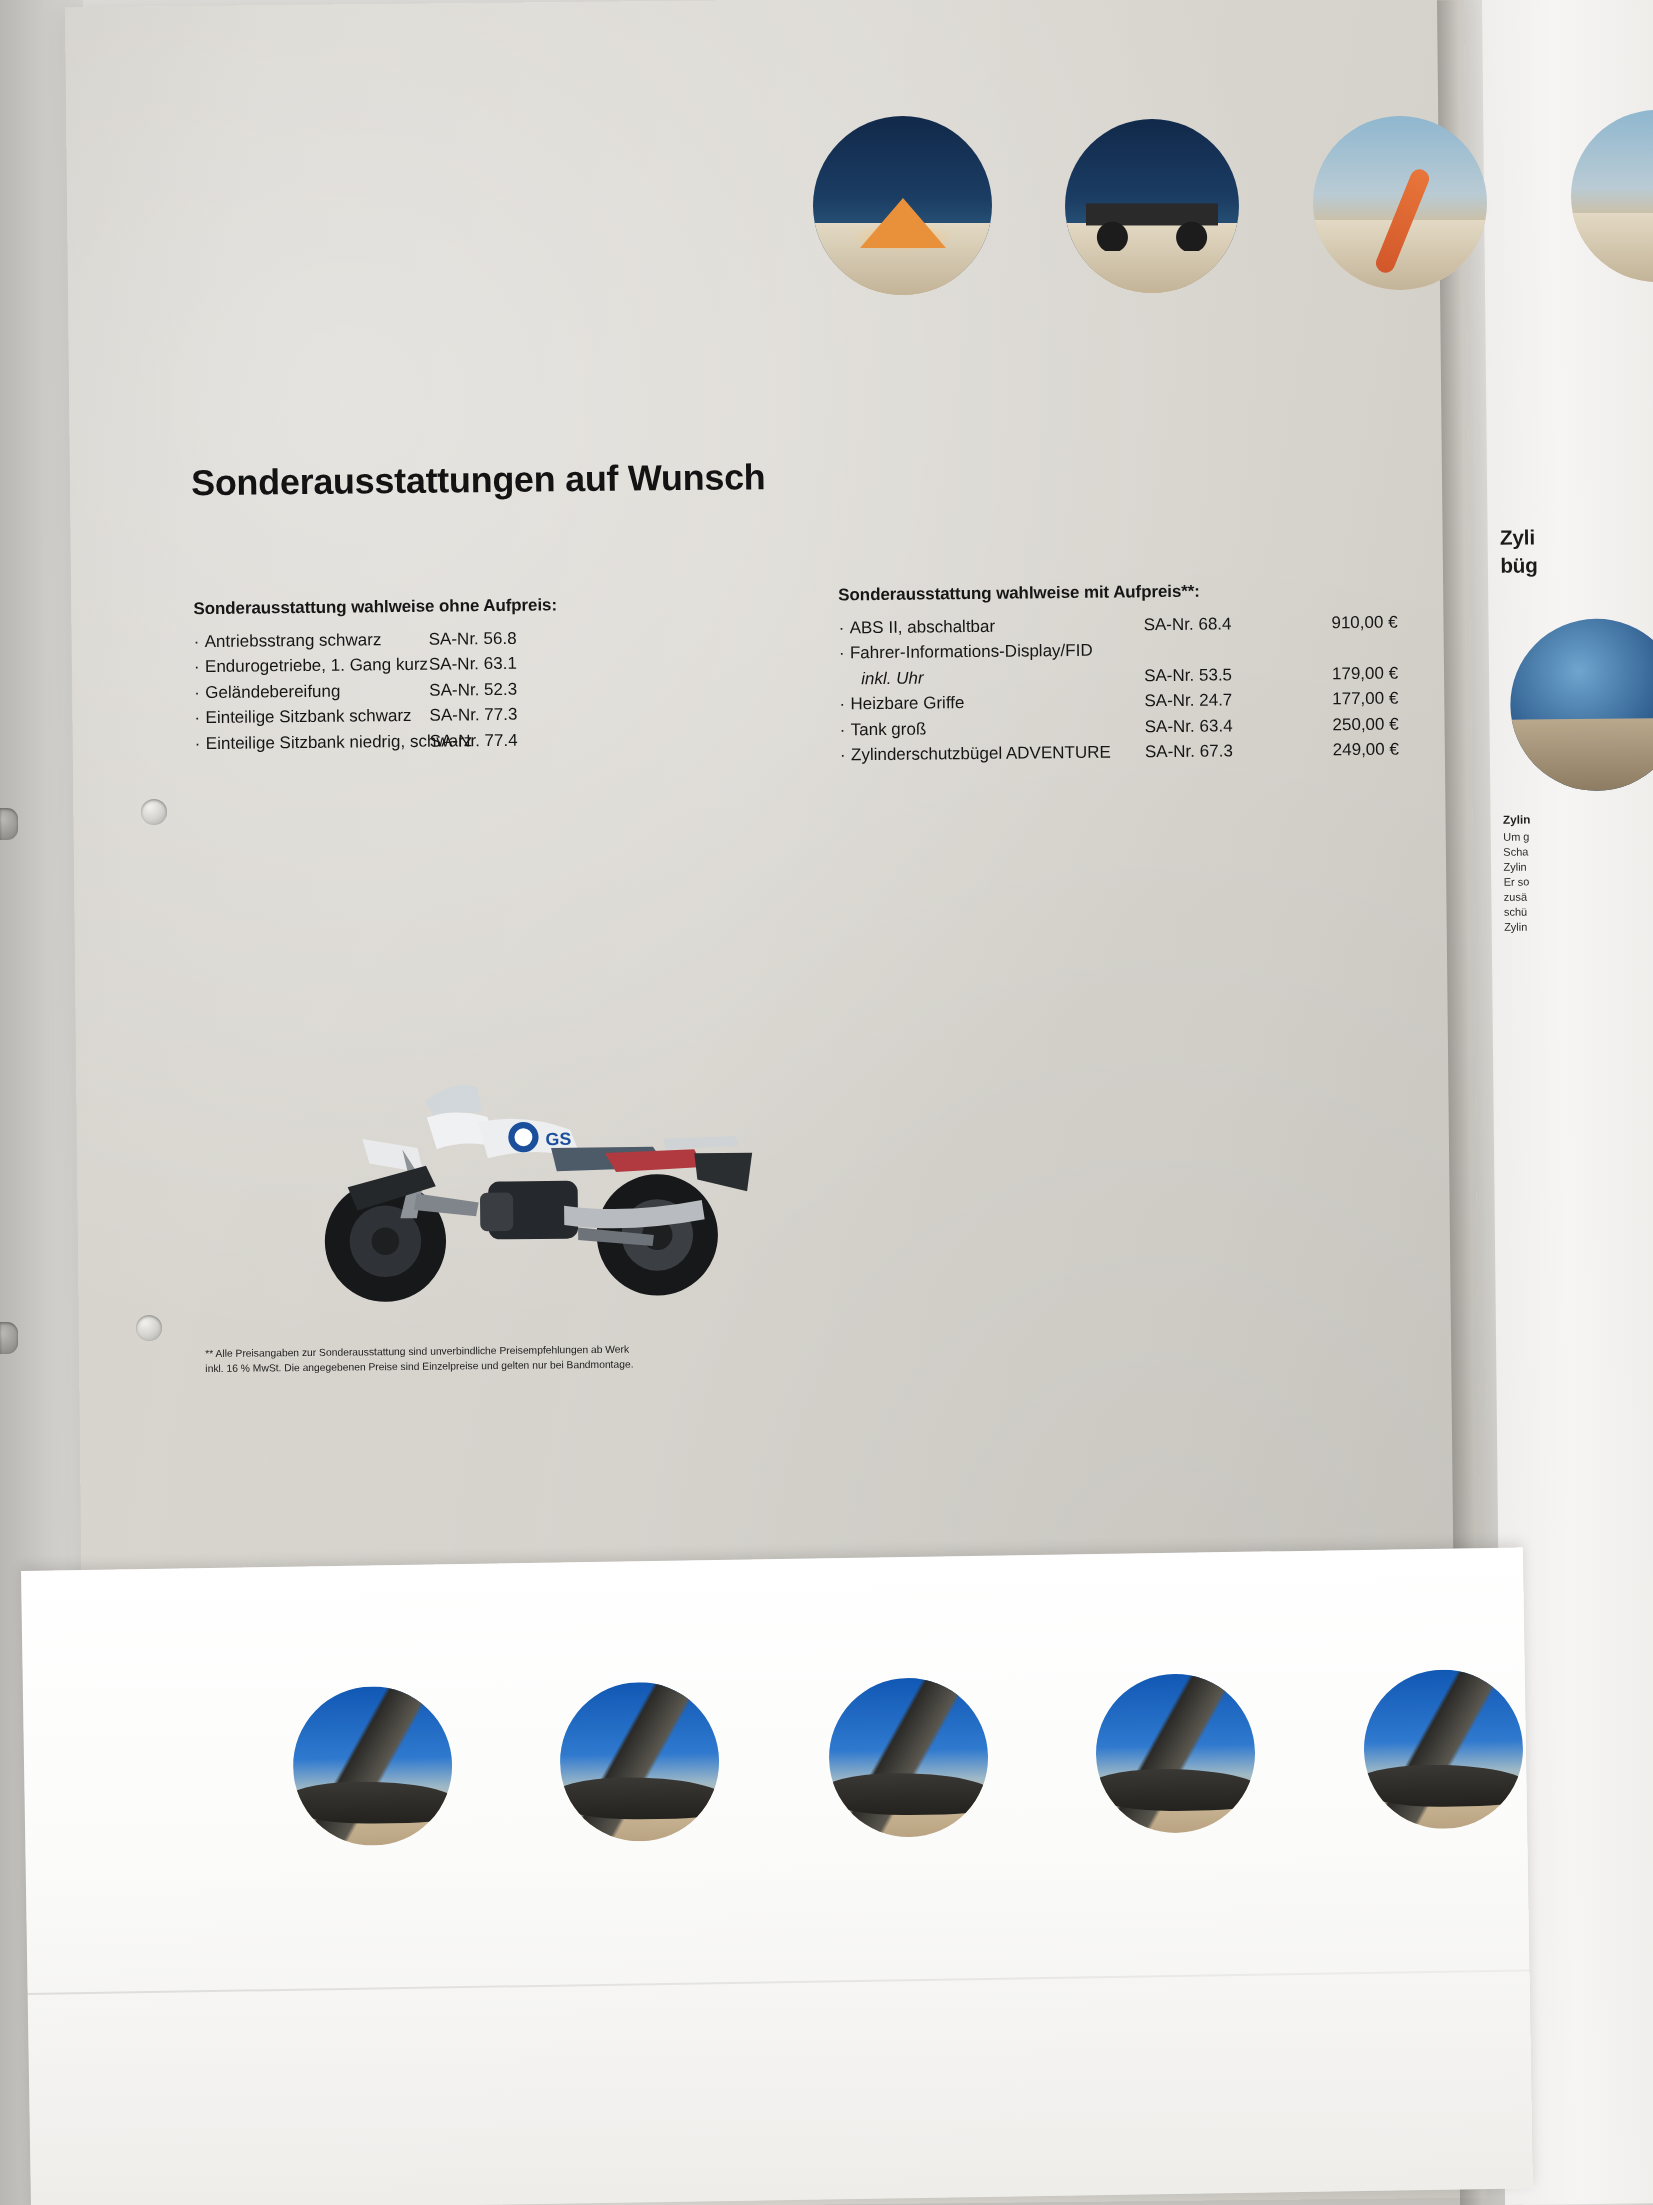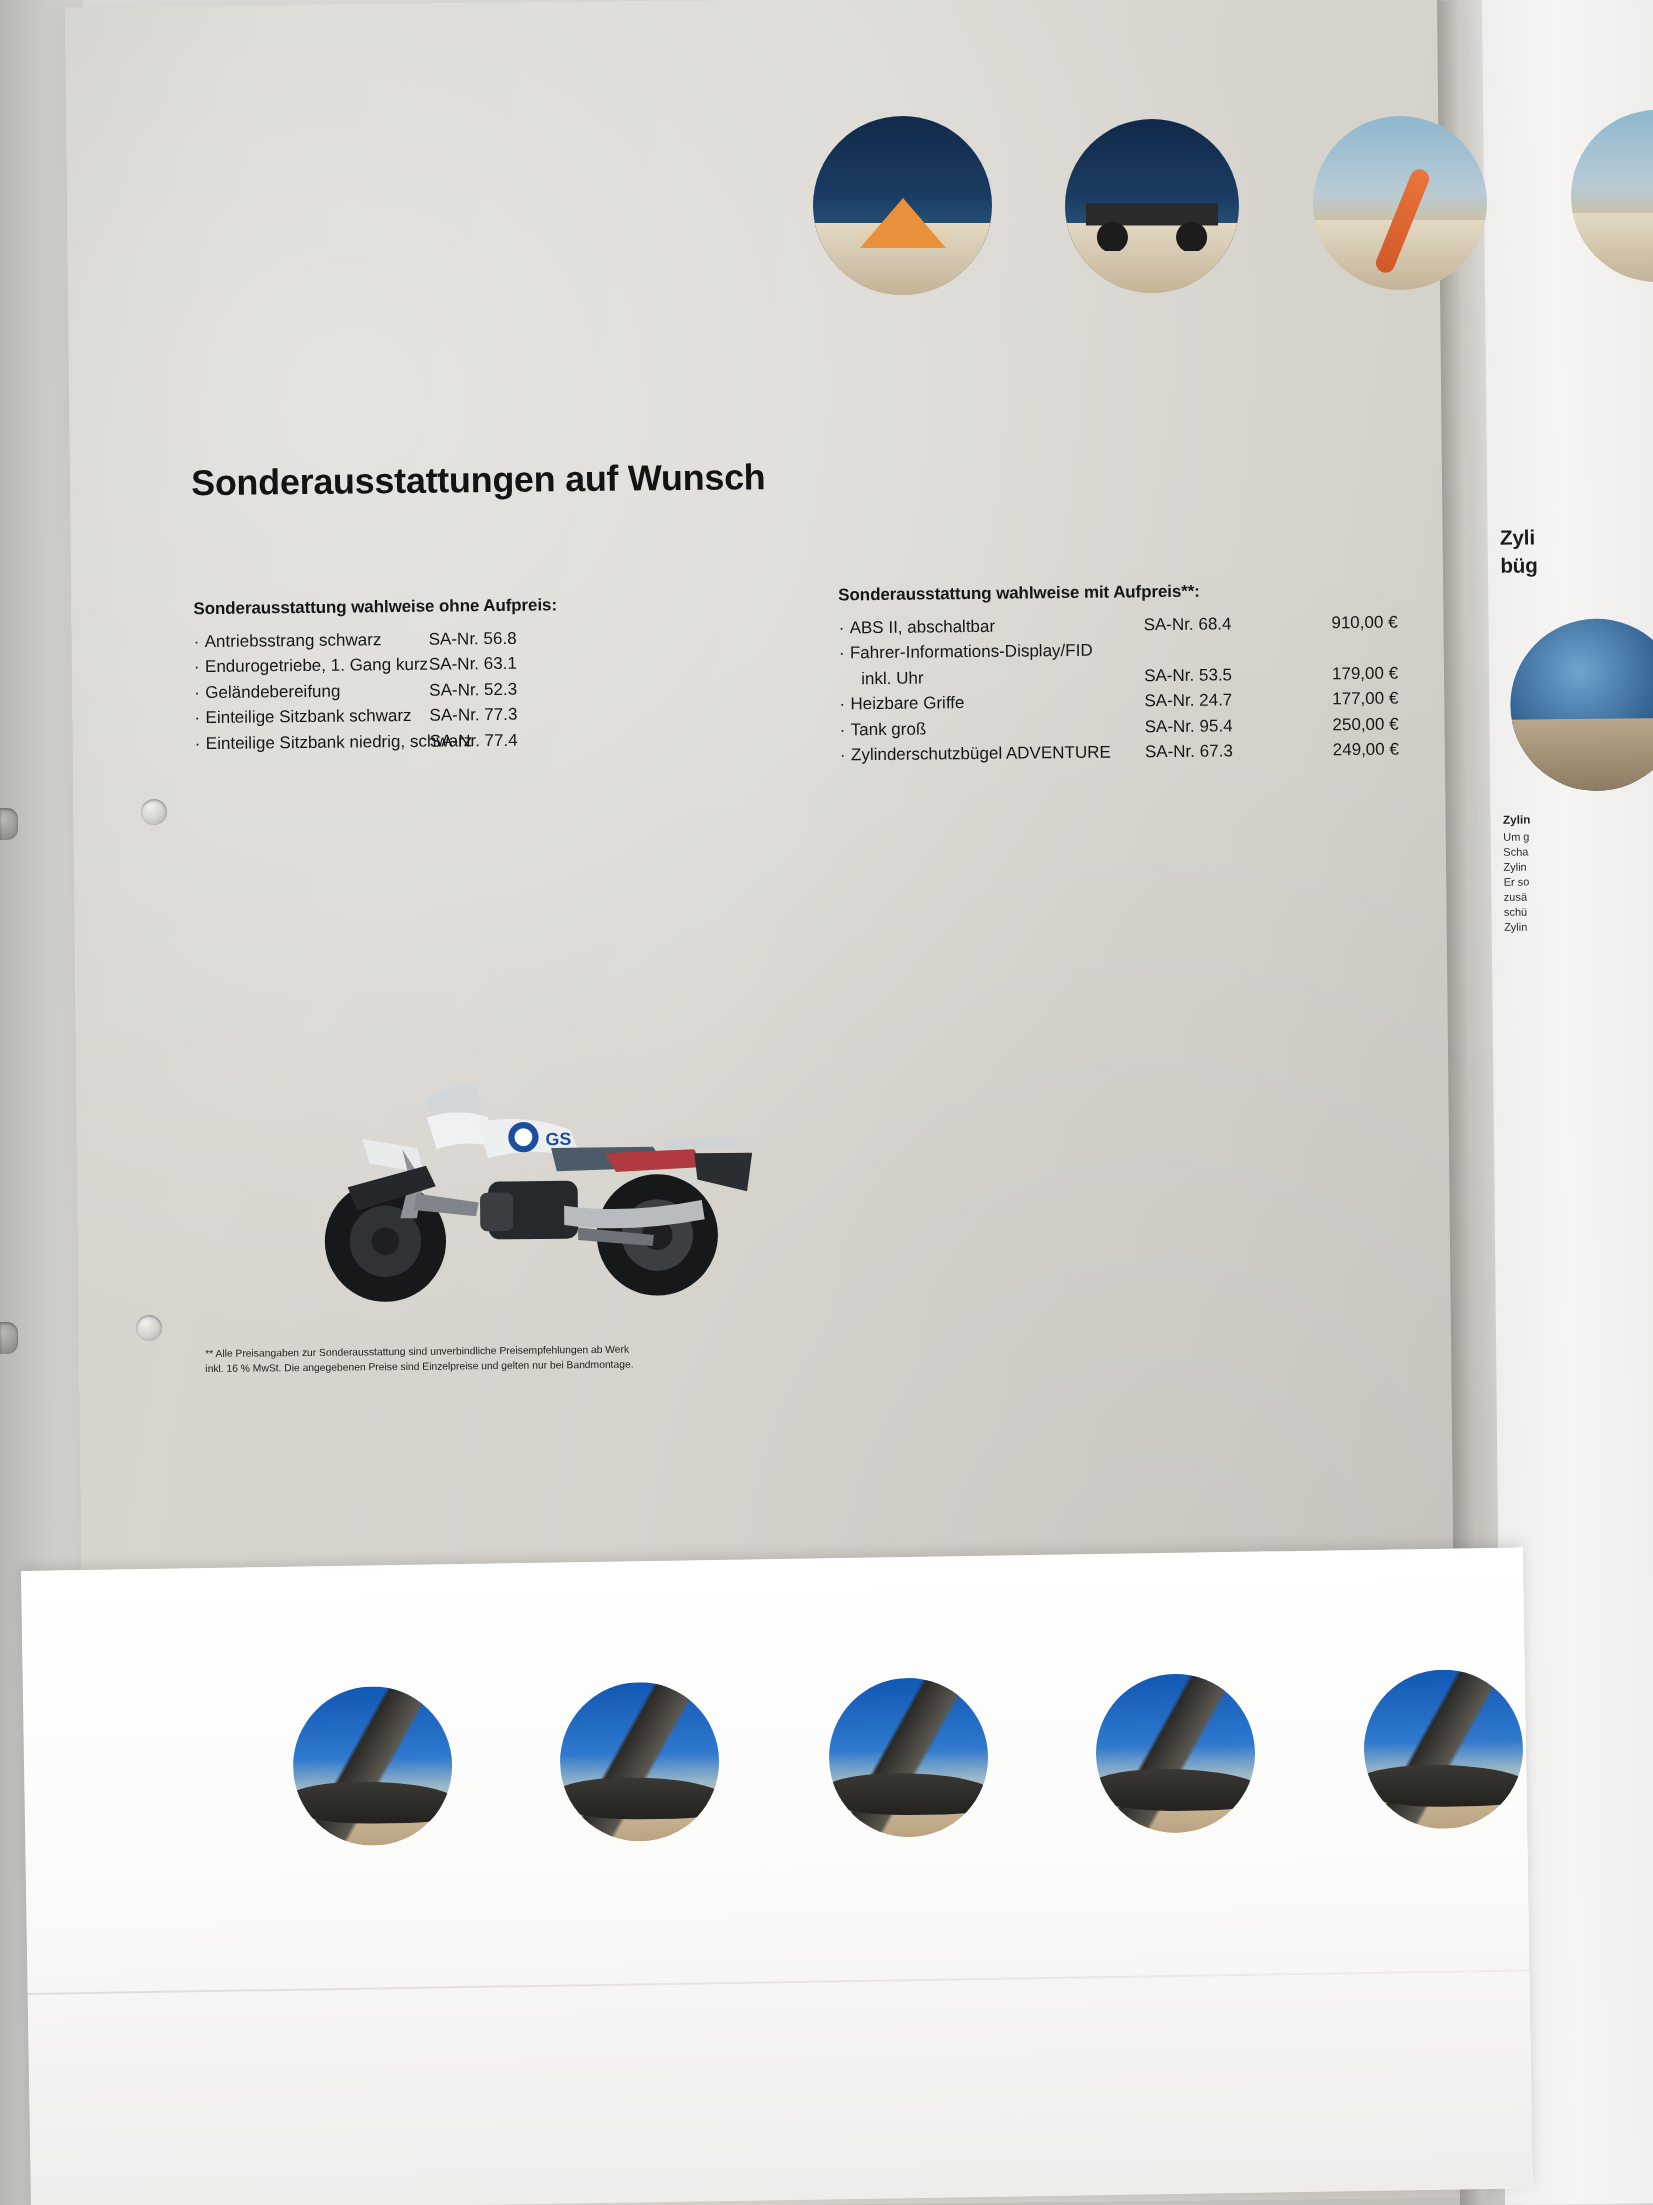--- a/index.html
+++ b/index.html
@@ -237,21 +237,21 @@
     white-space: nowrap;
   }
   .row .bullet { width: 11px; flex: 0 0 11px; color: #161616; }
   .row .label { flex: 0 0 auto; }
   .col.left .row .sa { position: absolute; left: 235px; }
   .col.left .row { position: relative; }
 
   .col.right .row { position: relative; }
   .col.right .row .sa { position: absolute; left: 305px; }
   .col.right .row .price { position: absolute; left: 463px; width: 96px; text-align: right; }
-  .row.indent .label { padding-left: 11px; }
+  .row.indent .label { padding-left: 11px; font-style: italic; }
 
   .footnote {
     position: absolute;
     left: 81px;
     top: 1347px;
     width: 620px;
     font-size: 10.3px;
     line-height: 15px;
     color: #1d1d1d;
   }
@@ -418,21 +418,21 @@
       </div>
       <div class="row">
         <span class="bullet">·</span>
         <span class="label">Heizbare Griffe</span>
         <span class="sa">SA-Nr. 24.7</span>
         <span class="price">177,00 €</span>
       </div>
       <div class="row">
         <span class="bullet">·</span>
         <span class="label">Tank groß</span>
-        <span class="sa">SA-Nr. 95.4</span>
+        <span class="sa">SA-Nr. 63.4</span>
         <span class="price">250,00 €</span>
       </div>
       <div class="row">
         <span class="bullet">·</span>
         <span class="label">Zylinderschutzbügel ADVENTURE</span>
         <span class="sa">SA-Nr. 67.3</span>
         <span class="price">249,00 €</span>
       </div>
     </div>
 

